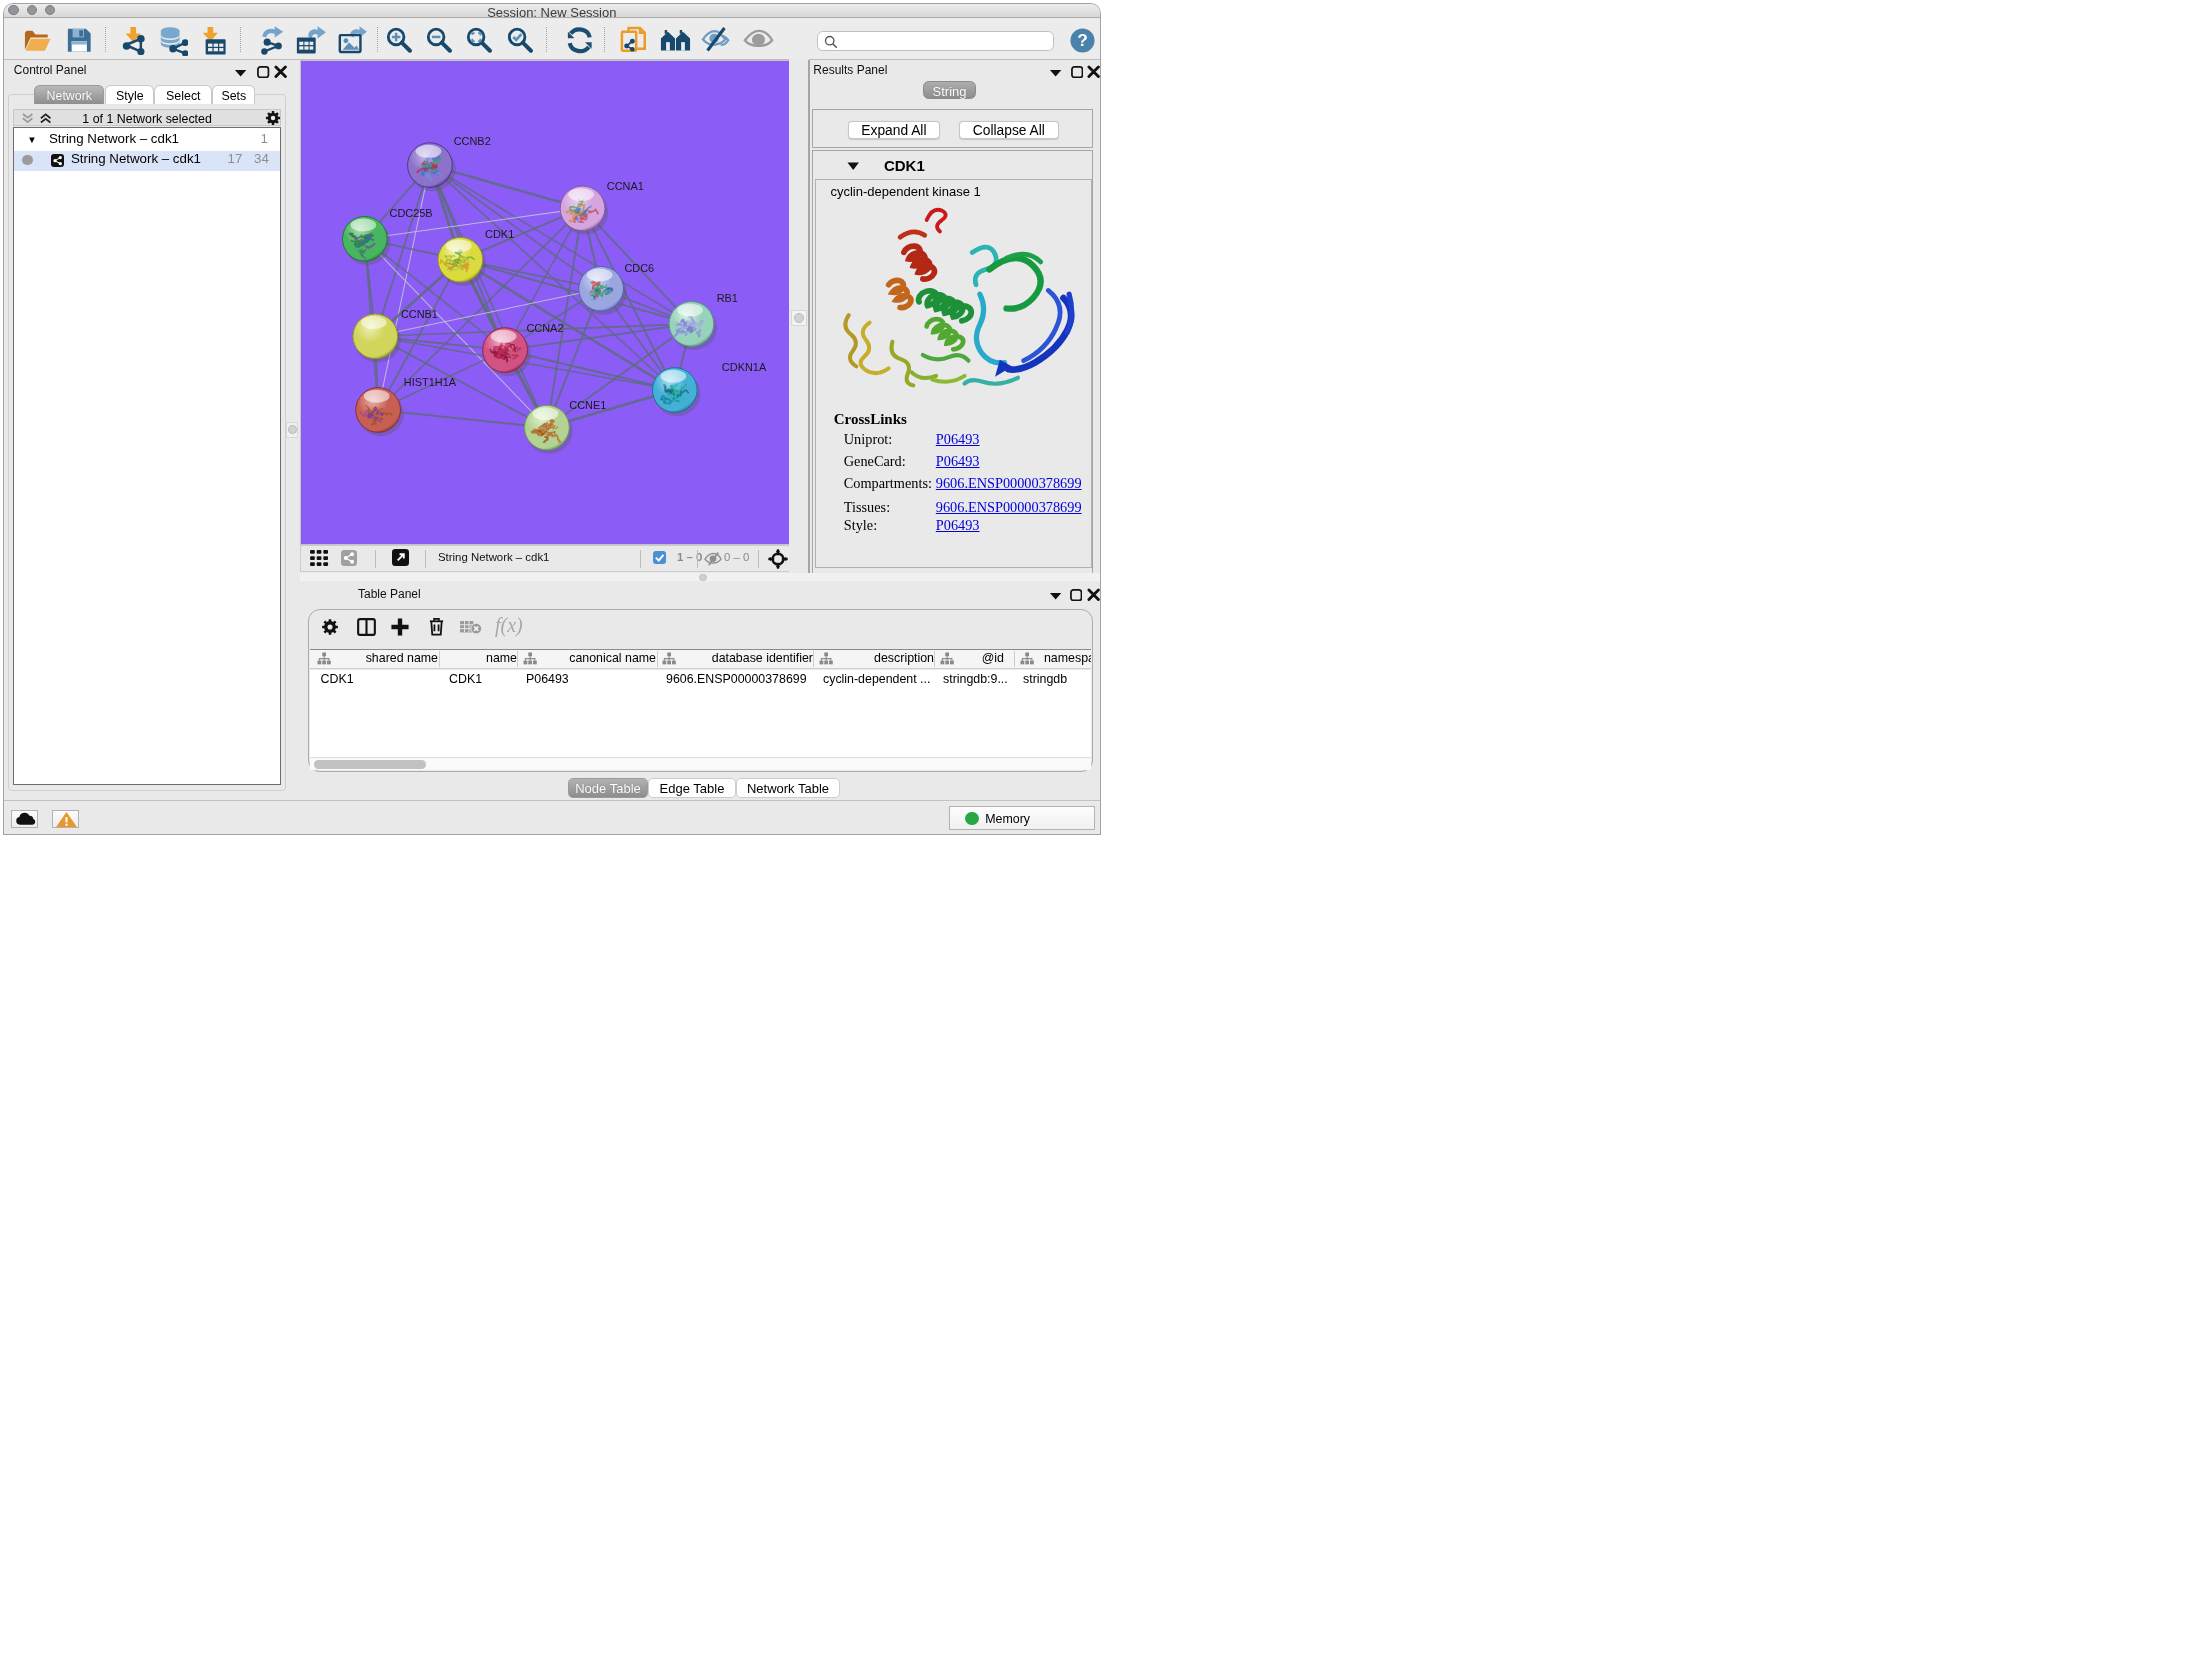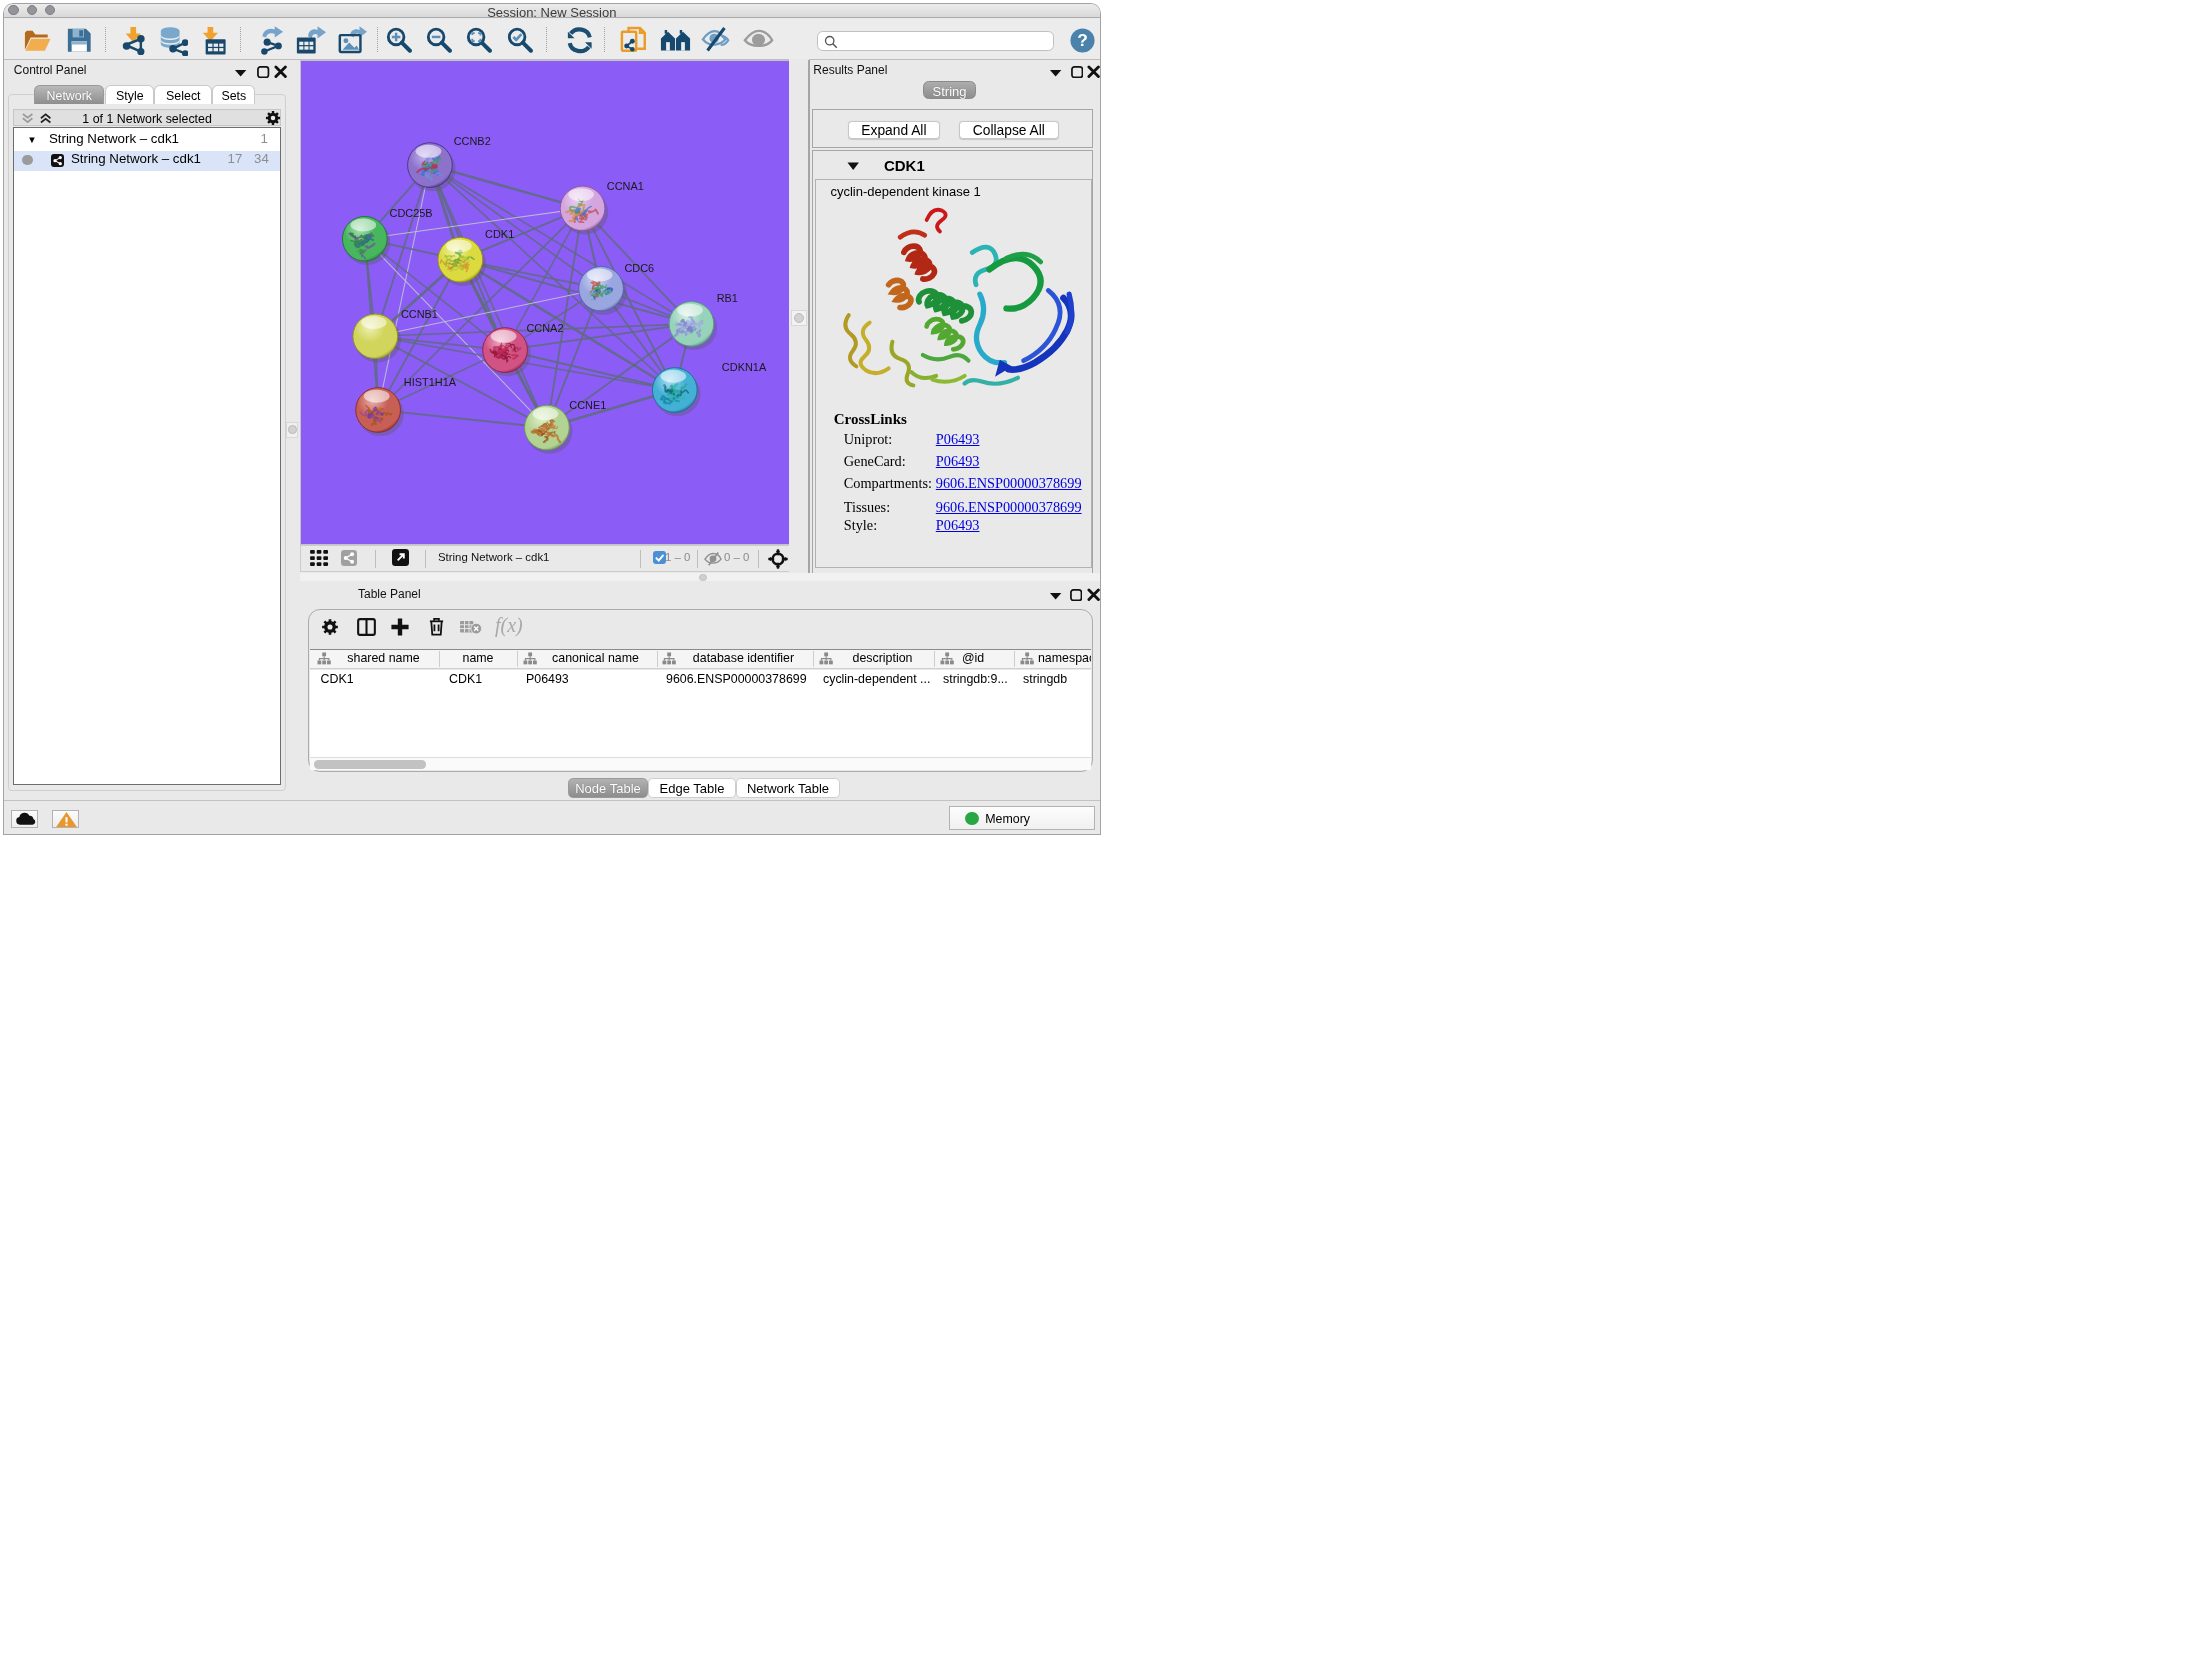--- a/index.html
+++ b/index.html
@@ -53,21 +53,21 @@
 .rbox { position:absolute; left:1.9px; width:281px; border:1px solid #a6a6a6; background:#e9e9e9; }
 .rbtn { position:absolute; top:11px; height:18px; background:#fff; border:1px solid #c6c6c6;
   border-radius:3.8px; font-size:13.8px; text-align:center; padding-top:1.4px;
   box-shadow:0 0.5px 1px rgba(0,0,0,0.15); }
 
 #tp { position:absolute; left:300px; top:581px; width:800px; height:219px; background:#e9e9e9; }
 #tp-box { position:absolute; left:8px; top:27.6px; width:785px; height:163px;
   border:1px solid #ababab; background:#e9e9e9; border-radius:12px; }
 #tp-head { position:absolute; left:1px; right:1px; top:39px; height:20px; background:#f5f5f5; overflow:hidden;
   border-top:1.4px solid #8a8a8a; border-bottom:1px solid #cfcfcf; font-size:12.4px; }
-.th { position:absolute; top:1.4px; text-align:center; }
+.th { position:absolute; top:1.4px; text-align:right; }
 .thsep { position:absolute; top:1.9px; height:16px; border-left:1px solid #cdcdcd; width:0; }
 #tp-row { position:absolute; left:1px; right:1px; top:60px; height:20.4px; background:#fff;
   font-size:12.4px; }
 #tp-body { position:absolute; left:1px; right:1px; top:80px; bottom:13.3px; background:#fff; }
 #tp-scroll { position:absolute; left:1px; right:1px; bottom:1px; height:12.4px; background:#fafafa;
   border-top:1px solid #dcdcdc; }
 .ttab { position:absolute; top:0; height:20px; font-size:13px; text-align:center;
   background:#fff; border:1px solid #cdcdcd; border-radius:4.8px; padding-top:2.4px; }
 
 #sb { position:absolute; left:4.3px; top:800px; width:1096px; height:34px; background:#e9e9e9;
@@ -740,21 +740,21 @@
       </svg>
     </div>
     <div class="nsep" style="left:124px;"></div>
     <span style="position:absolute;left:137px;top:4.8px;color:#111;">String Network – cdk1</span>
     <div class="nsep" style="left:339px;"></div>
     <div style="position:absolute;left:352px;top:5.2px;width:13.3px;height:13.3px;border-radius:2.9px;background:#4a90d5;">
       <svg width="13.3" height="13.3" viewBox="0 0 14 14">
         <path d="M3 7 L6 10 L11 4" stroke="#fff" stroke-width="2" fill="none"></path>
       </svg>
     </div>
-    <span style="position:absolute;left:364px;top:4.8px;color:#8b8b8b;">1 – 0</span>
+    <span style="position:absolute;left:376px;top:4.8px;color:#8b8b8b;font-weight:bold;">1 – 0</span>
     <div class="nsep" style="left:396px;"></div>
     <svg style="position:absolute;left:403px;top:5.7px;" width="18" height="14.3" viewBox="0 0 19 15">
       <path d="M1 7.5 C4 3 8 1.5 9.5 1.5 C14 1.5 17 5 18 7.5 C14 13 5 13 1 7.5 Z" fill="none" stroke="#8f8f8f" stroke-width="1.5"></path>
       <ellipse cx="9.5" cy="7" rx="3.6" ry="3.4" fill="#8f8f8f"></ellipse>
       <path d="M15 0.5 L5 14" stroke="#8f8f8f" stroke-width="1.8"></path>
     </svg>
     <span style="position:absolute;left:423px;top:4.8px;color:#8b8b8b;">0 – 0</span>
     <div class="nsep" style="left:457px;"></div>
     <svg style="position:absolute;left:467px;top:2.9px;" width="20" height="20" viewBox="0 0 21 21">
       <circle cx="10.5" cy="10.5" r="5.6" fill="none" stroke="#111" stroke-width="2.6"></circle>

